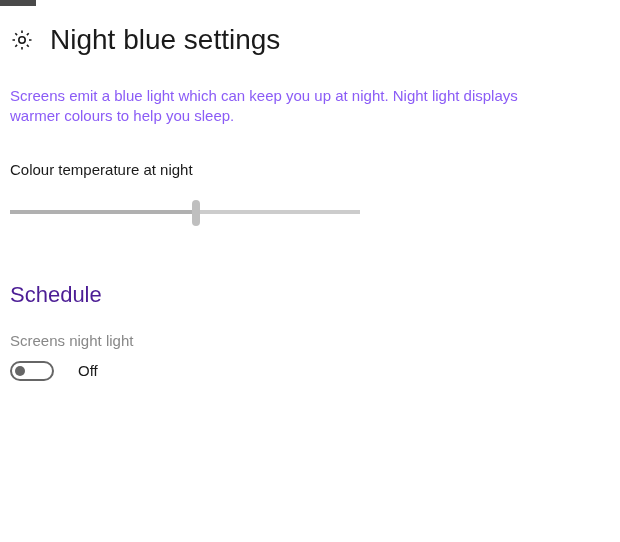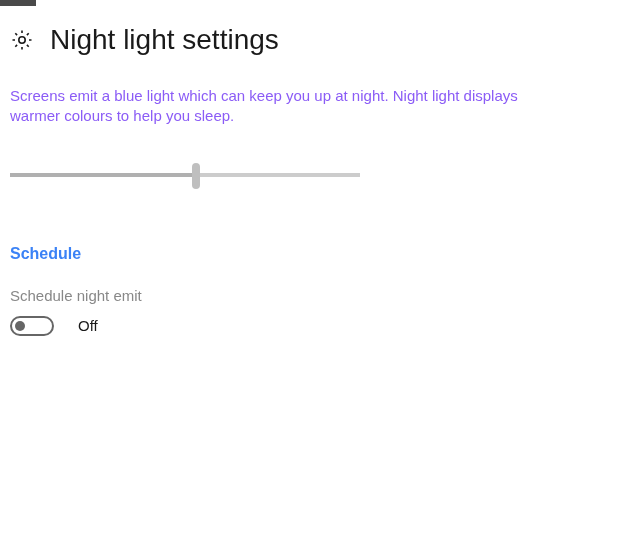--- a/index.html
+++ b/index.html
@@ -83,23 +83,23 @@
   .slider-thumb {
     position: absolute;
     top: 2px;
     width: 8px;
     height: 26px;
     margin-left: -4px;
     background: #bfbfbf;
     border-radius: 4px;
   }
   .section-heading {
-    font-size: 16px;
-    font-weight: 700;
-    color: #3b82f6;
+    font-size: 22px;
+    font-weight: 400;
+    color: #4c1d95;
     margin-bottom: 24px;
   }
   .subtle-label {
     font-size: 15px;
     color: #888888;
     margin-bottom: 12px;
   }
   .toggle-row {
     display: flex;
     align-items: center;
@@ -136,36 +136,37 @@
 <div class="content">
 
   <div class="title-row">
     <span class="icon">
       <svg viewBox="0 0 24 24" fill="none" stroke="#1a1a1a" stroke-width="1.6">
         <circle cx="12" cy="12" r="3.2"></circle>
         <path d="M12 2.5v2.5M12 19v2.5M21.5 12H19M5 12H2.5M18.7 5.3l-1.8 1.8M7.1 16.9l-1.8 1.8M18.7 18.7l-1.8-1.8M7.1 7.1L5.3 5.3"></path>
         <path d="M12 1.8l1.3 2.2M12 22.2l-1.3-2.2M22.2 12l-2.2 1.3M1.8 12l2.2-1.3M19.6 4.4l-.6 2.5M4.4 19.6l.6-2.5M19.6 19.6l-2.5-.6M4.4 4.4l2.5 .6" opacity="0"></path>
       </svg>
     </span>
-    <div class="page-title">Night light settings</div>
+    <div class="page-title">Night blue settings</div>
   </div>
 
   <div class="desc">Screens emit a blue light which can keep you up at night. Night light displays warmer colours to help you sleep.</div>
 
 
+  <div class="field-label">Colour temperature at night</div>
 
   <div class="slider">
     <div class="slider-track"></div>
     <div class="slider-fill" id="slider-fill" style="width: 53%;"></div>
     <div class="slider-thumb" id="slider-thumb" style="left: 53%;"></div>
   </div>
 
   <div class="section-heading">Schedule</div>
 
-  <div class="subtle-label">Schedule night emit</div>
+  <div class="subtle-label">Screens night light</div>
 
   <div class="toggle-row">
     <div class="toggle">
       <div class="toggle-knob"></div>
     </div>
     <div class="toggle-state">Off</div>
   </div>
 
 </div>
 

